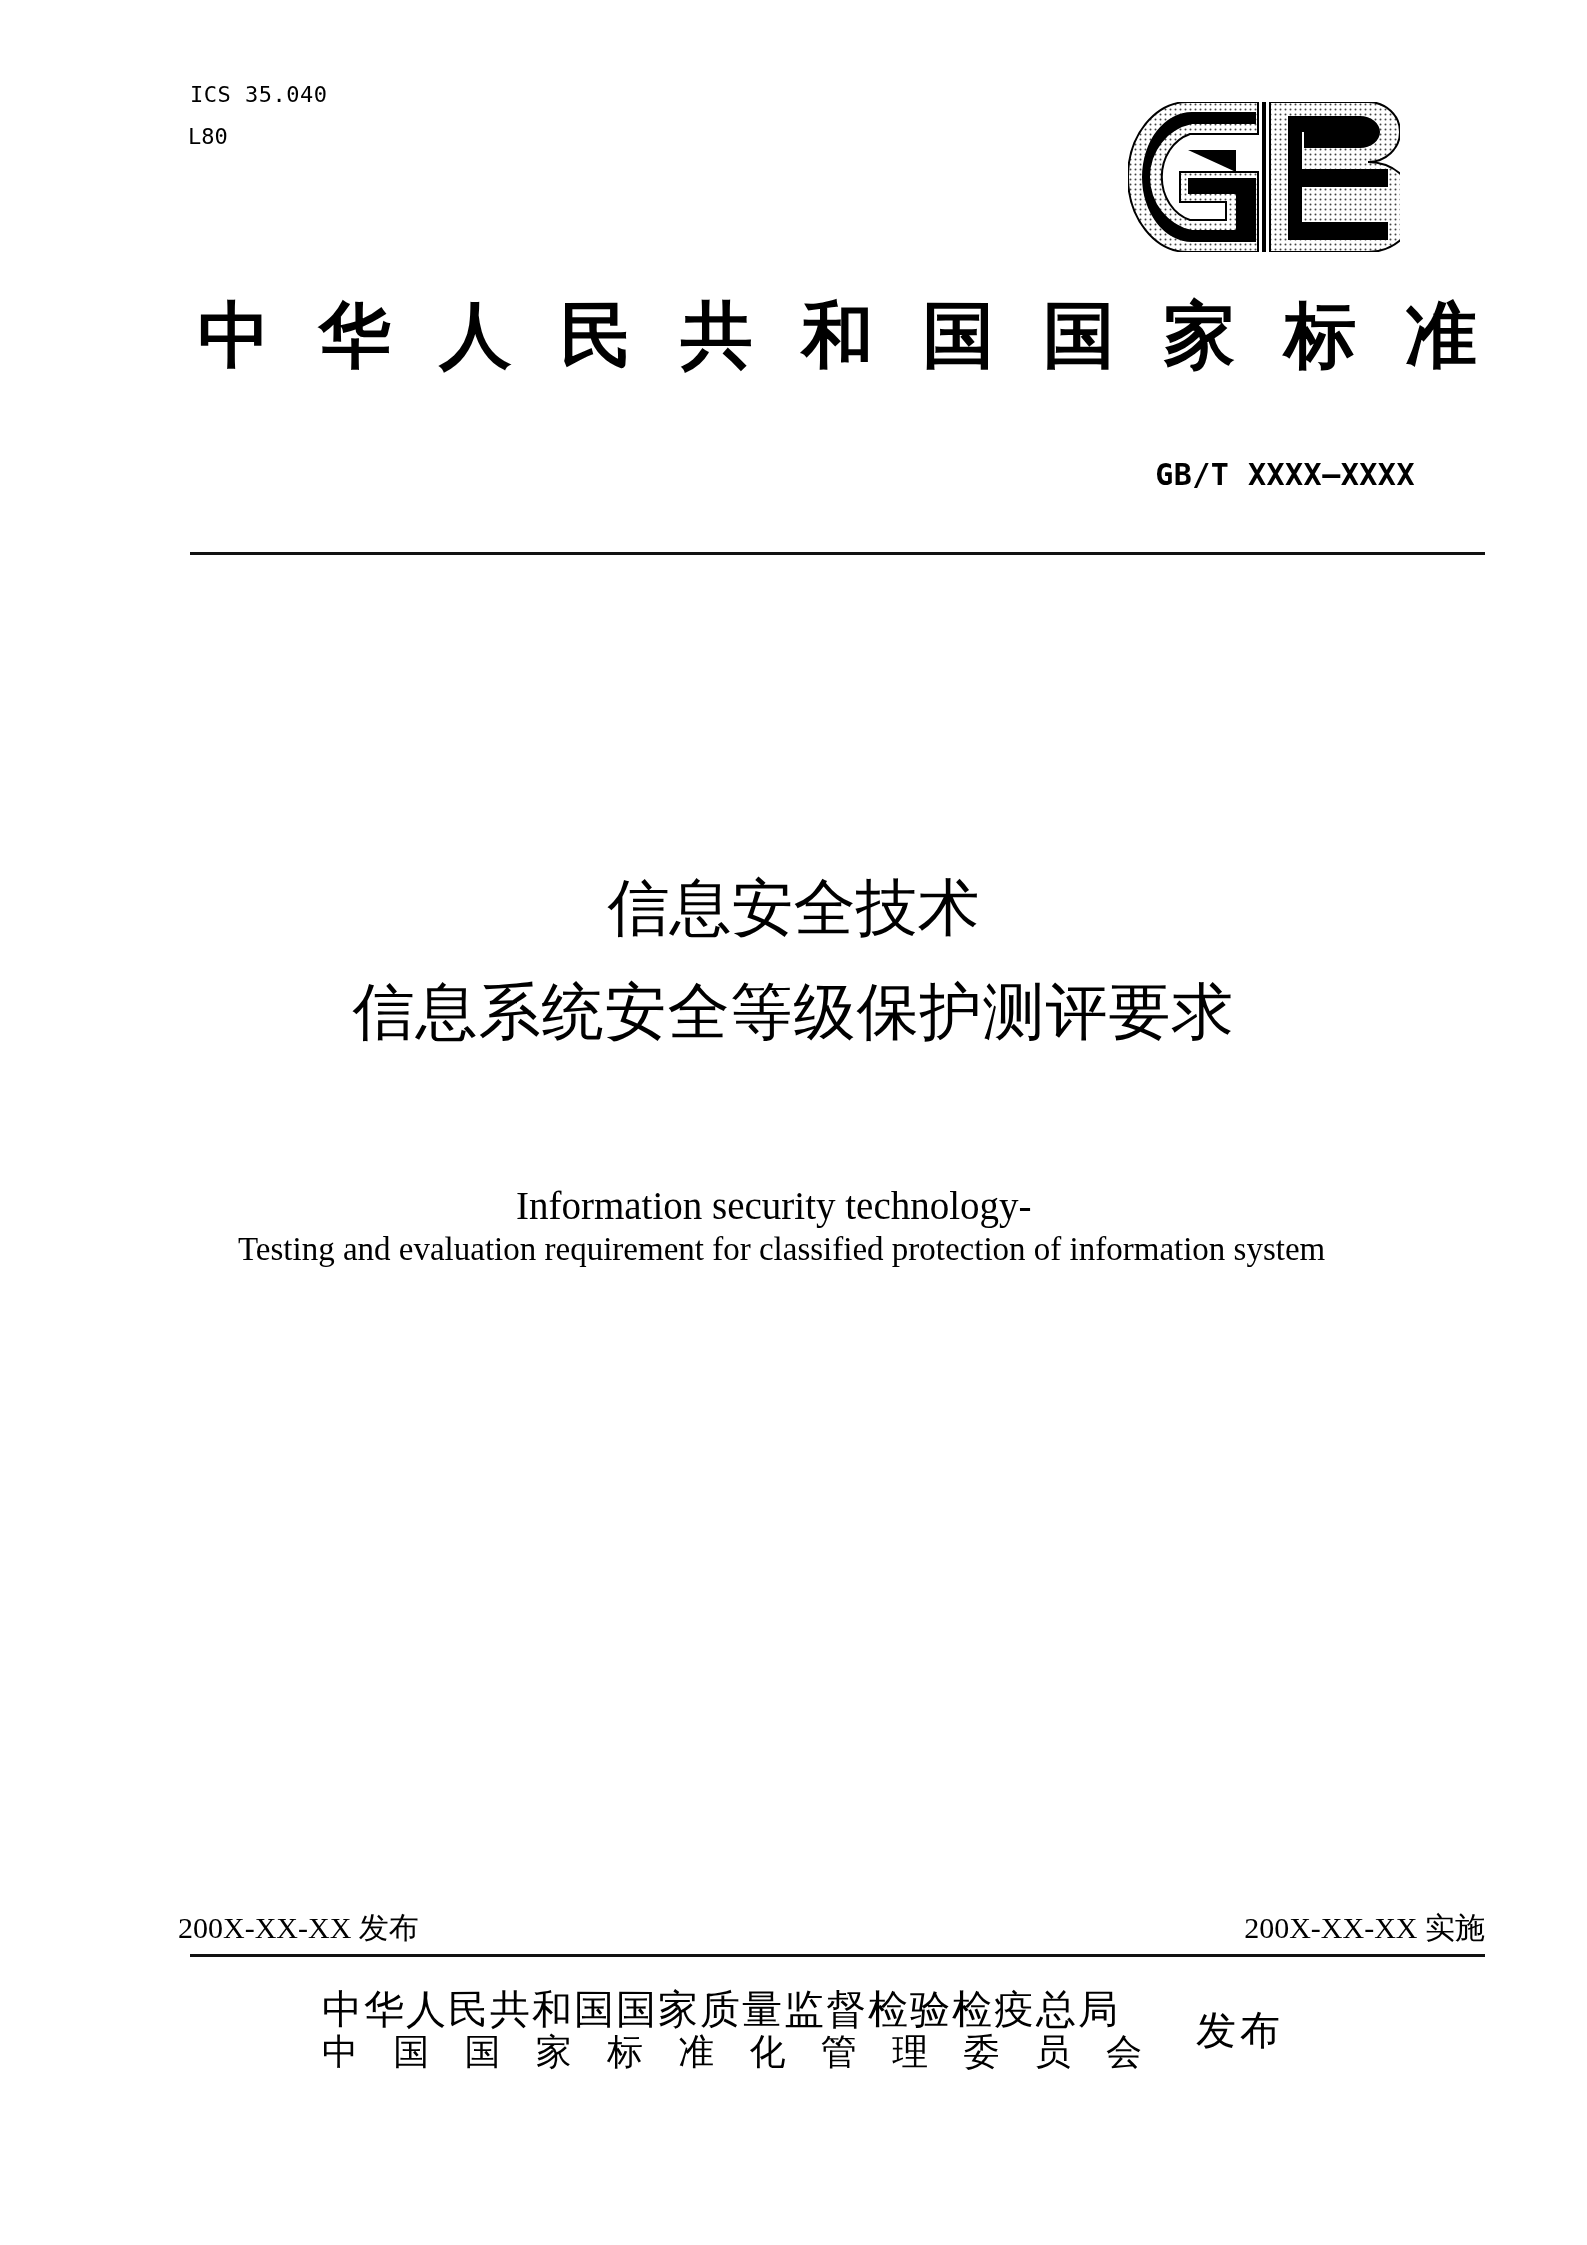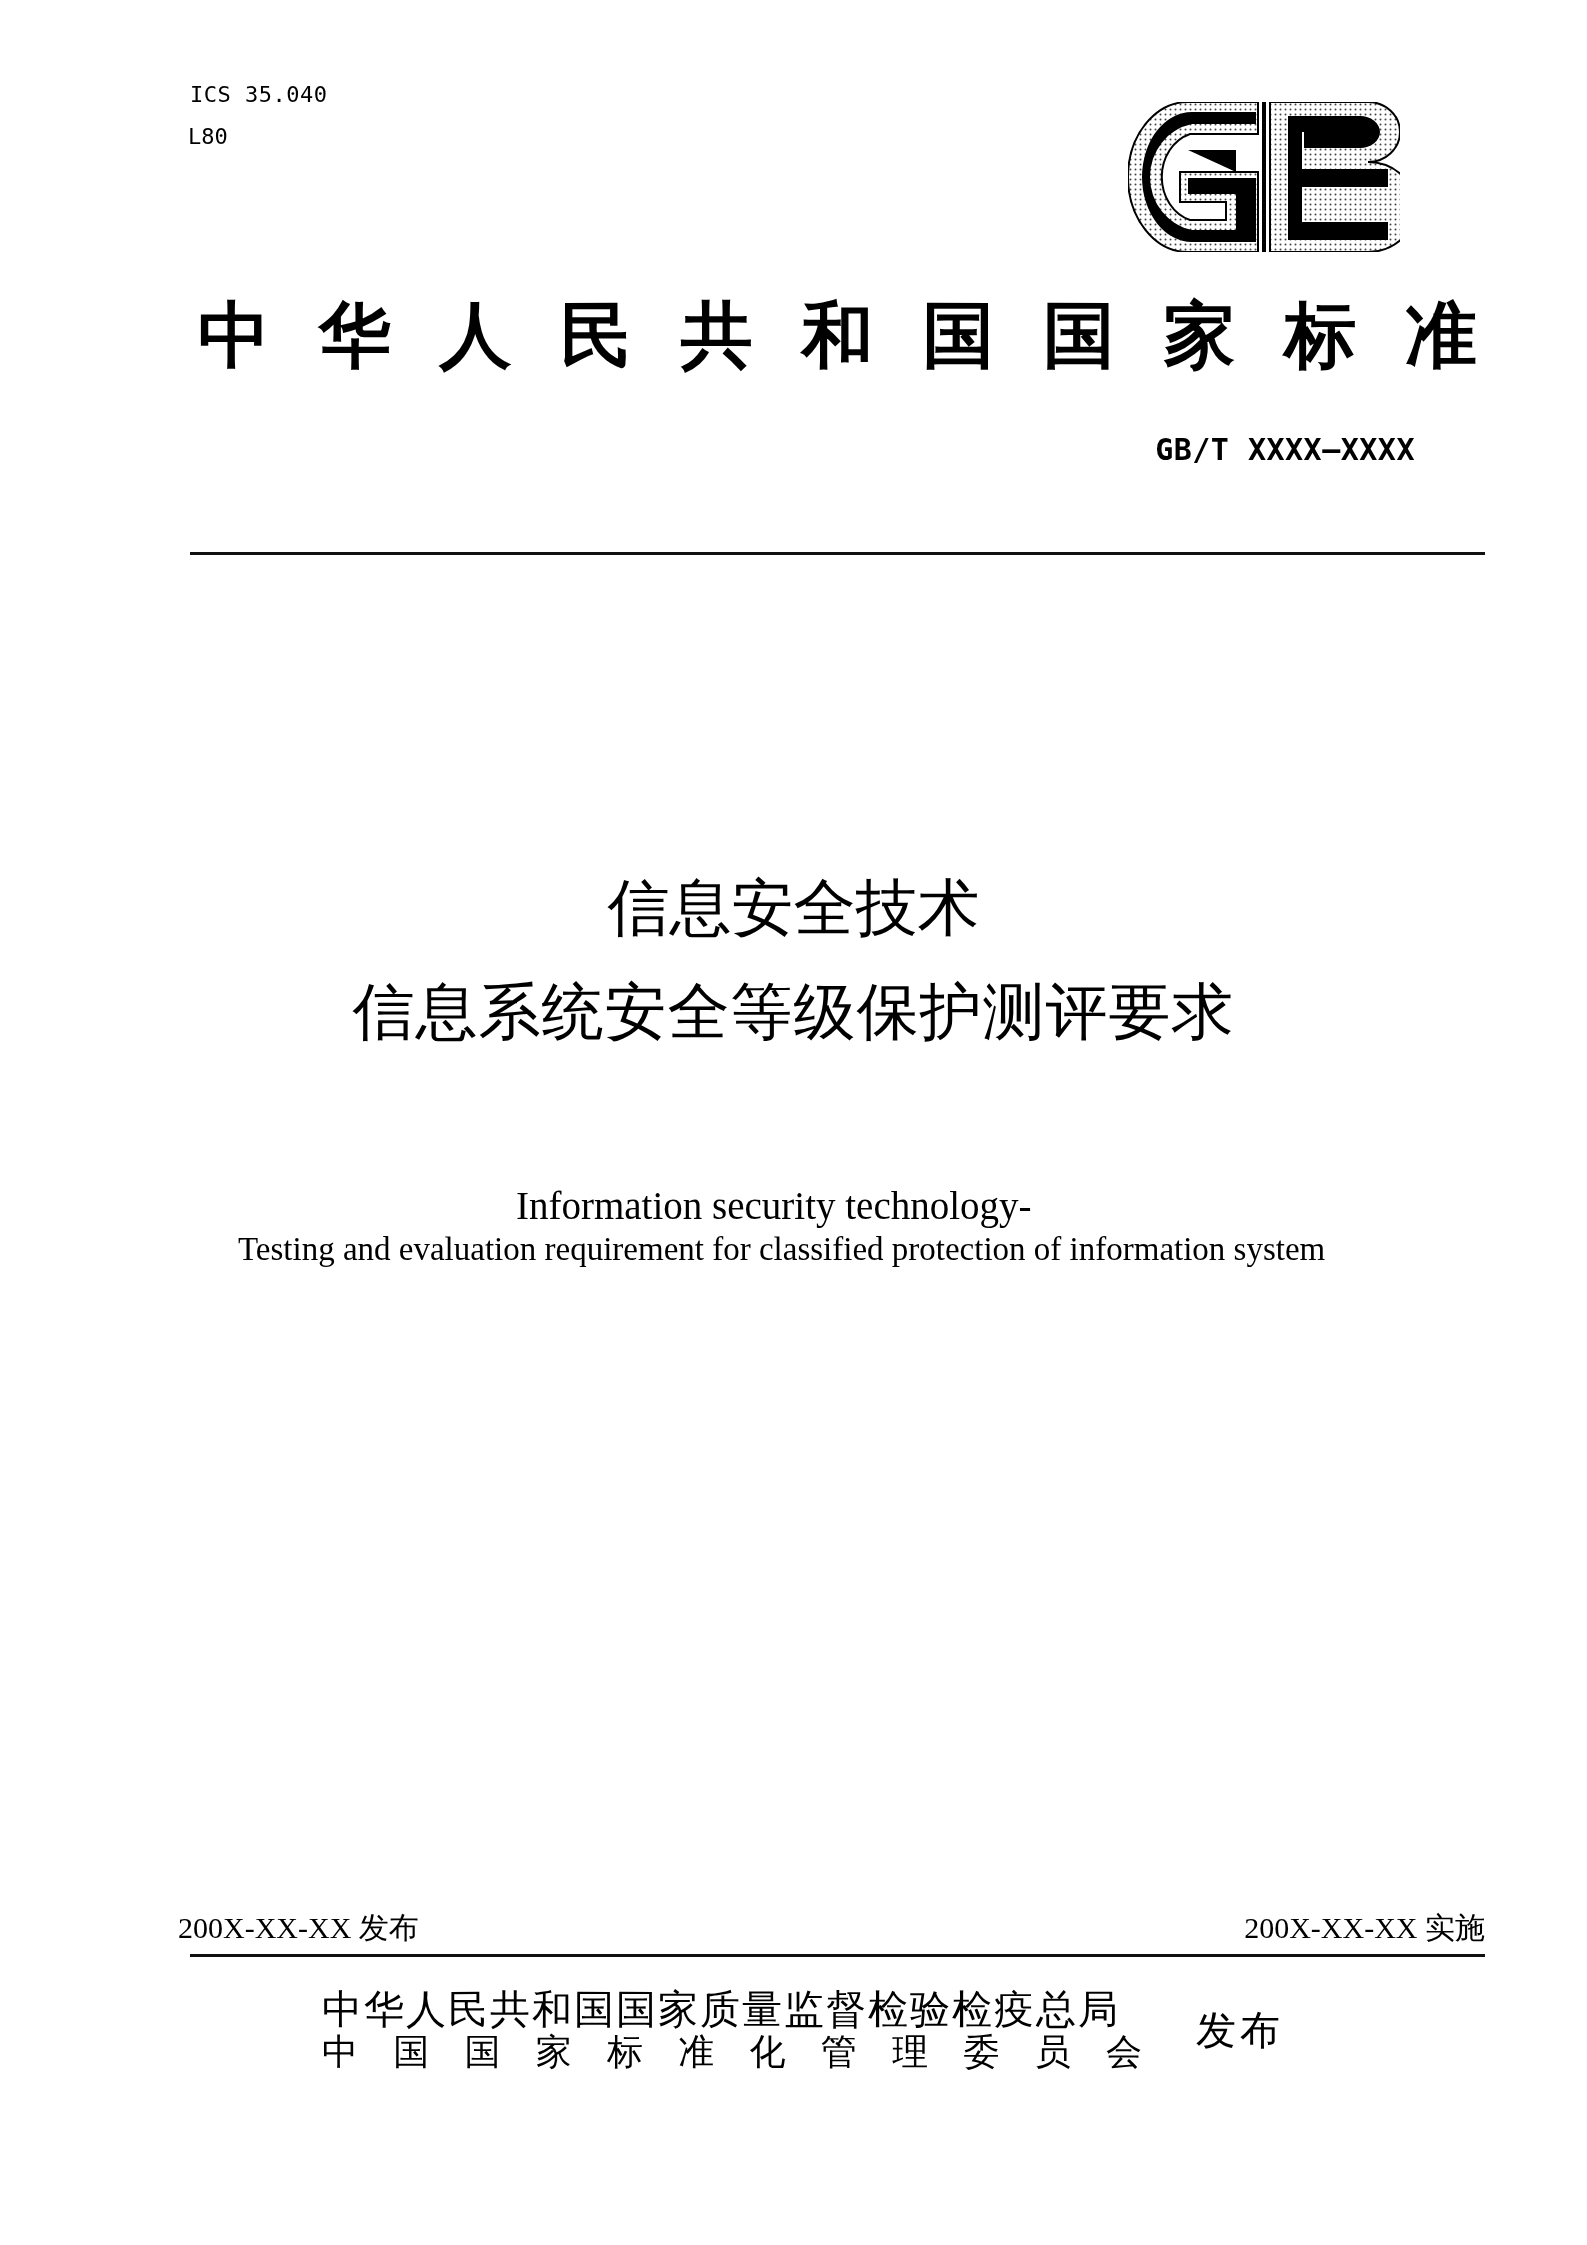--- a/index.html
+++ b/index.html
@@ -14,21 +14,21 @@
 
   #logo { left:1128px; top:102px; width:272px; height:150px; }
 
   #national-title {
     left:190px; top:290px; width:1295px; font-size:72px; font-weight:bold;
     display:flex; justify-content:space-between; line-height:90px;
     font-family: "DejaVu Serif", "Liberation Serif", serif;
   }
   #national-title span { display:inline-block; width:88px; text-align:center; }
 
-  #std-code { right:172px; top:432px; font-size:30px; font-weight:bold; letter-spacing:0.5px; }
+  #std-code { right:172px; top:457px; font-size:30px; font-weight:bold; letter-spacing:0.5px; }
 
   .rule-top { left:190px; top:552px; width:1295px; height:3px; background:#111; }
 
   #cn-title-1 { left:0; width:1587px; top:868px; text-align:center; font-size:62px; line-height:80px; }
   #cn-title-2 { left:0; width:1587px; top:972px; text-align:center; font-size:62px; line-height:80px; letter-spacing:1px; }
 
   #en-title-1 { left:516px; top:1186px; font-size:39px; line-height:40px; }
   #en-title-2 { left:238px; top:1229px; font-size:33px; line-height:40px; }
 
   #issue-date { left:178px; top:1906px; font-size:30px; line-height:44px; }

